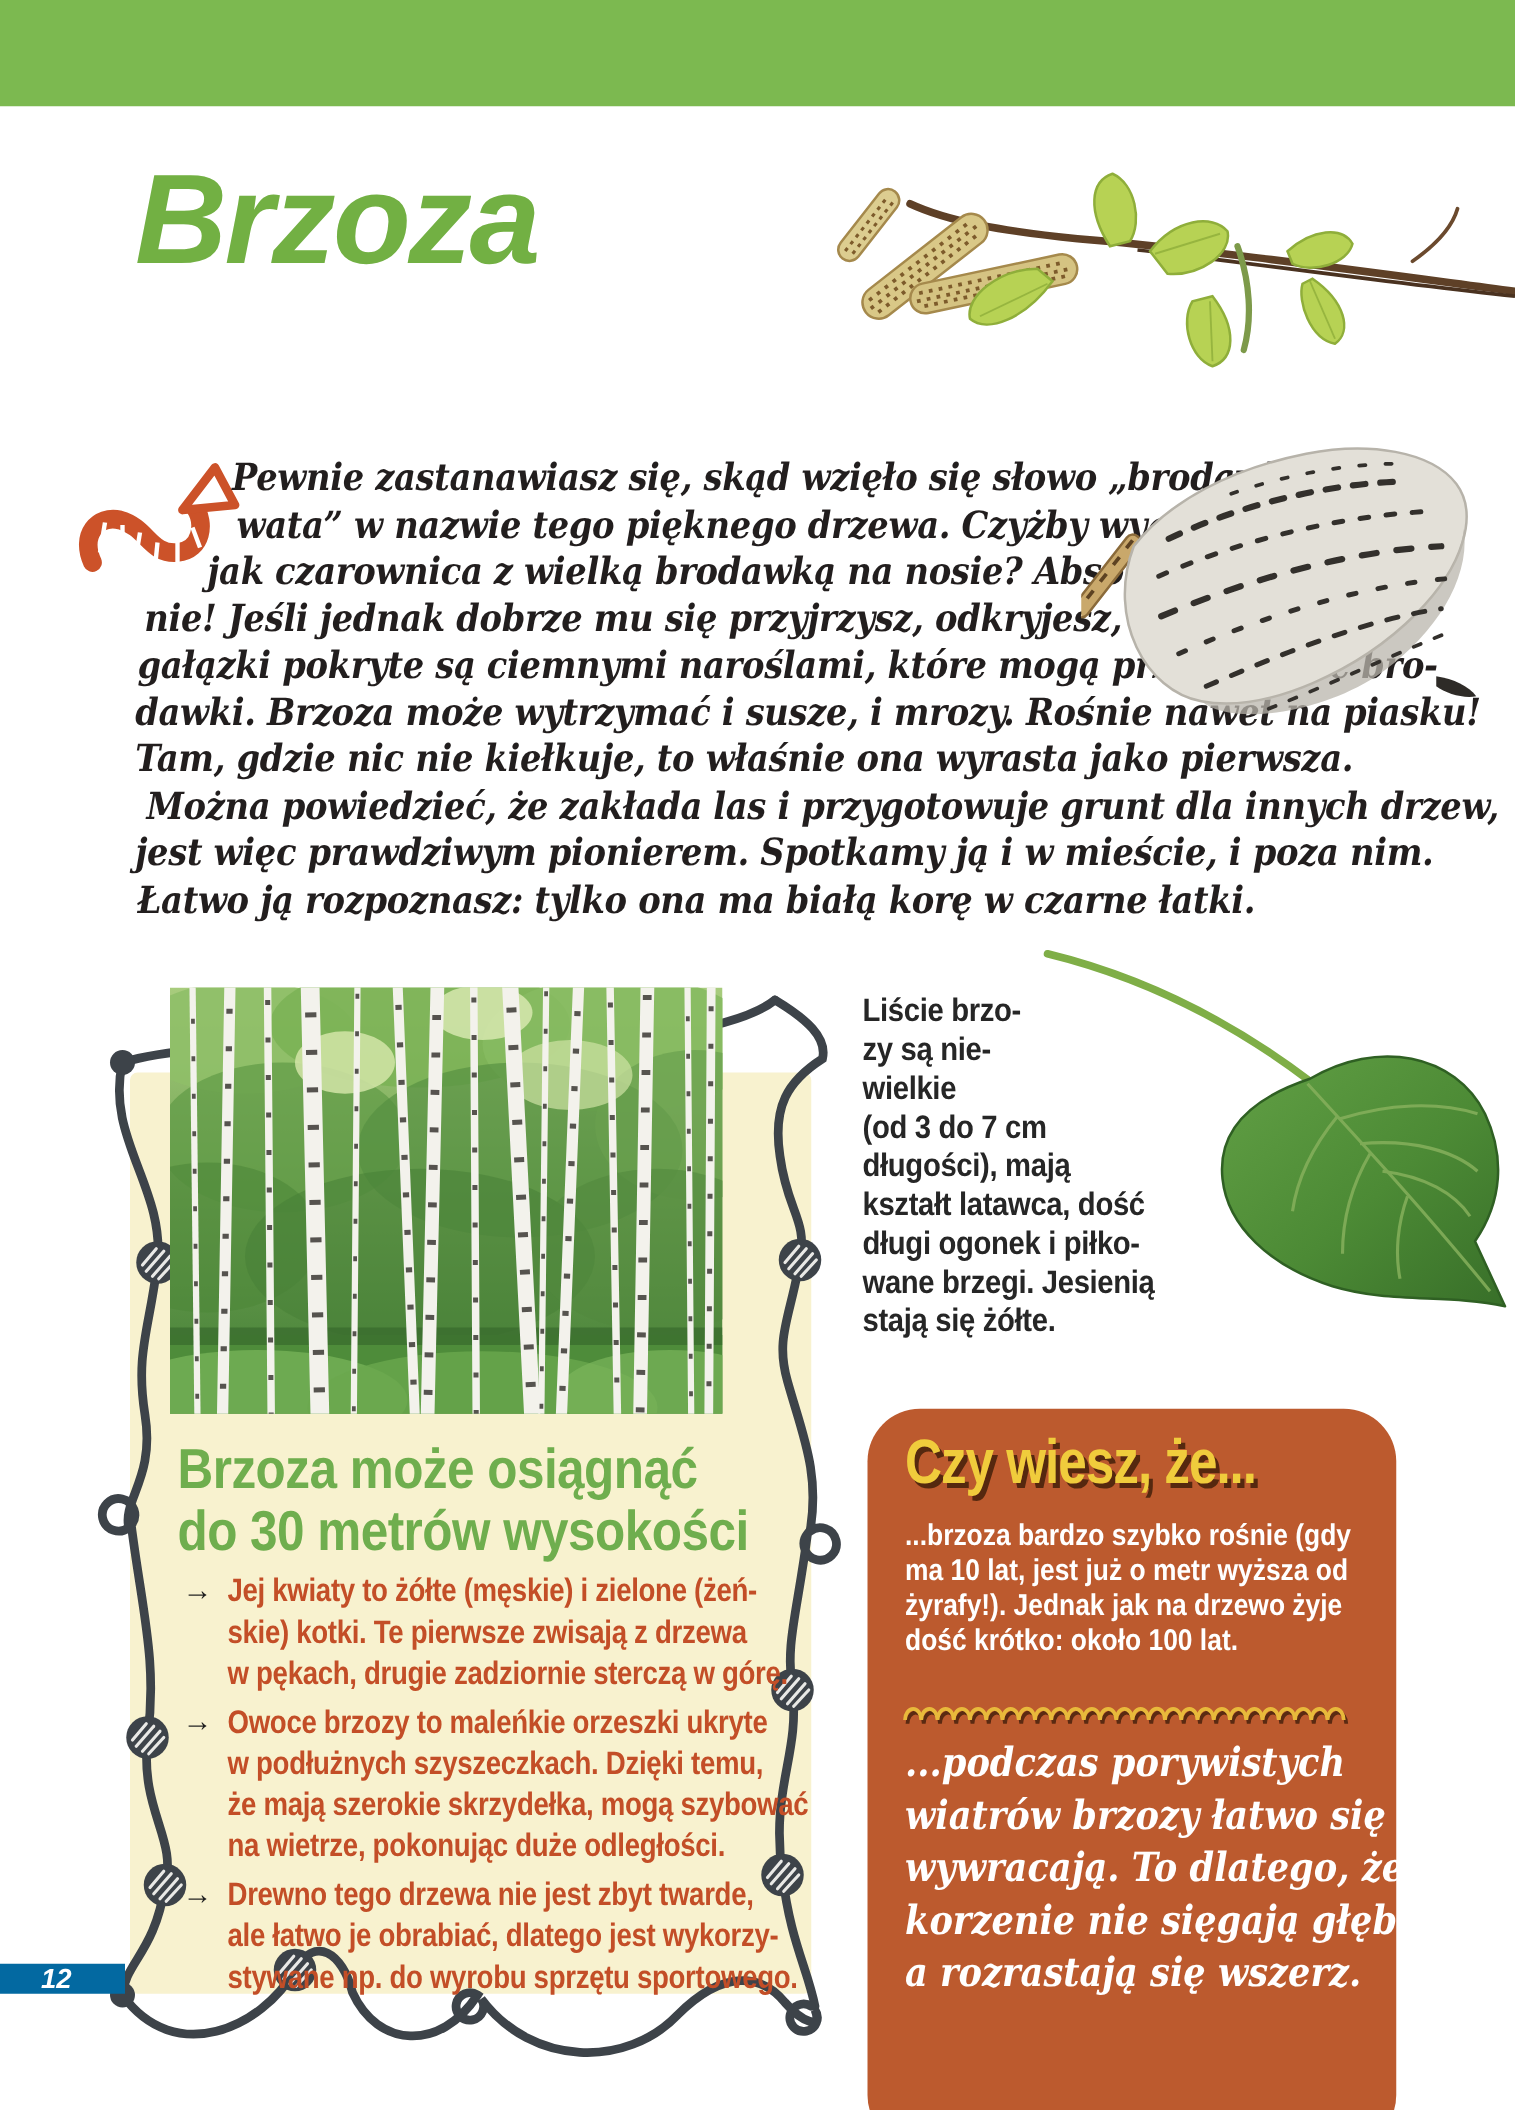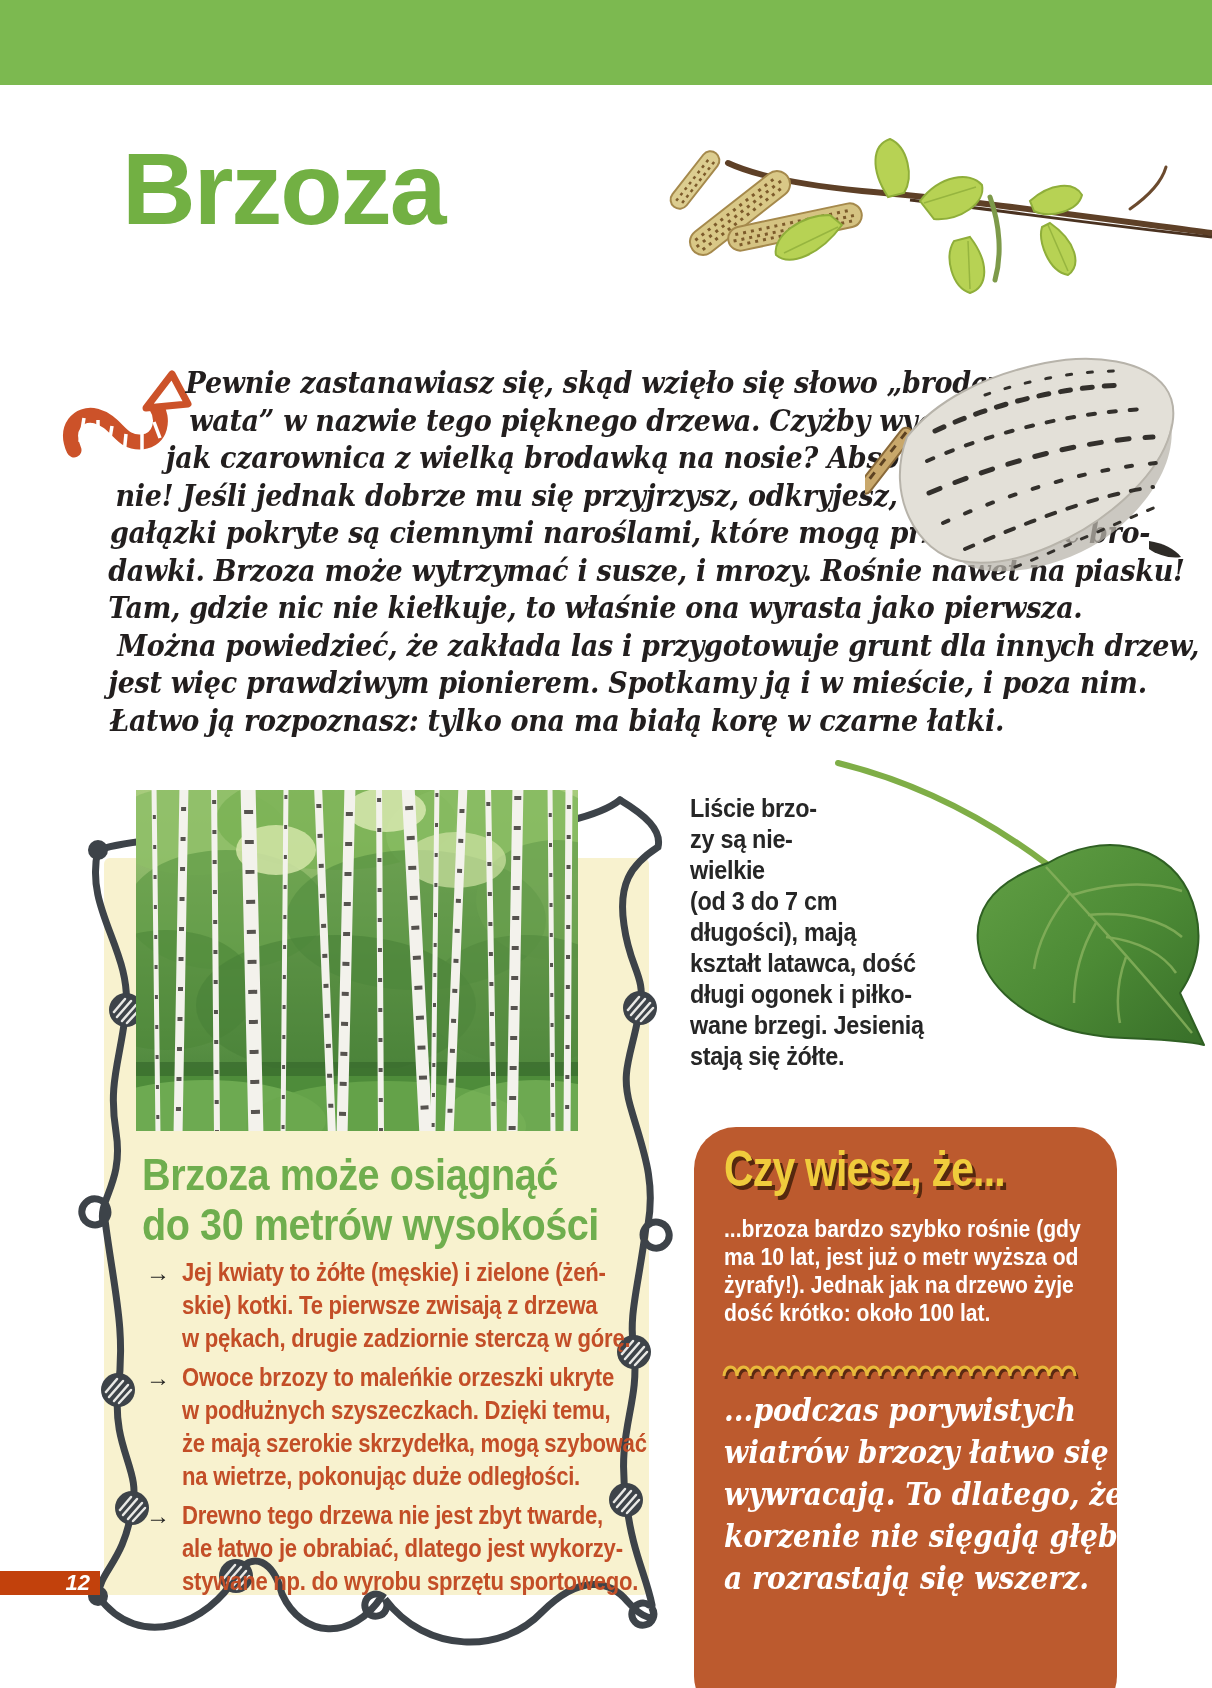--- a/index.html
+++ b/index.html
@@ -51,34 +51,34 @@
         color:#f0cc3c;letter-spacing:-1px;transform:scaleX(.82);transform-origin:left top;
         text-shadow:4px 4px 0 #55280f;}
   .facts-p1{position:absolute;left:30px;top:88px;font-size:24px;line-height:28px;
         font-weight:bold;color:#ffffff;transform:scaleX(.88);transform-origin:left top;}
   .facts-p2{position:absolute;left:30px;top:262px;font-size:32px;line-height:42px;
         color:#ffffff;font-family:"DejaVu Serif", serif;font-style:italic;font-weight:bold;
         transform:scaleX(.88);transform-origin:left top;}
   .squiggle{position:absolute;left:24px;top:225px;}
 
   
-  .page-badge{left:0;top:1571px;width:100px;height:24px;background:#c2410c;
+  .page-badge{left:0;top:1571px;width:100px;height:24px;background:#0369a1;
         color:#ffffff;font-weight:bold;font-style:italic;font-size:22px;line-height:24px;
-        text-align:right;padding-right:10px;box-sizing:border-box;}
+        text-align:center;padding-right:10px;box-sizing:border-box;}
 
   svg{display:block;}
 </style>
 </head>
 <body>
 
 <div class="page">
 
   <div class="abs top-bar"></div>
 
-  <h1 class="abs title" style="margin:16px;">
+  <h1 class="abs title" style="margin:2px;font-style:italic;">
     <span class="ln">Brzoza</span>
   </h1>
 
   <svg class="abs" style="left:490px;top:105px;" width="722" height="205" viewBox="0 0 722 205">
     <path d="M722,128 C600,112 470,94 372,86 C312,80 268,72 238,58" fill="none" stroke="#5e4027" stroke-width="6" stroke-linecap="round"></path>
     <path d="M722,132 C610,120 500,104 420,95" fill="none" stroke="#4a3220" stroke-width="3"></path>
     <path d="M500,92 C510,120 512,150 505,175" fill="none" stroke="#7d9a4a" stroke-width="5" stroke-linecap="round"></path>
     <path d="M640,104 C660,90 672,76 676,62" fill="none" stroke="#6b4a2e" stroke-width="3" stroke-linecap="round"></path>
     <g transform="translate(250,108) rotate(-38)">
       <rect x="-60" y="-13" width="120" height="26" rx="13" fill="#d9c887" stroke="#a5894c" stroke-width="2"></rect>

